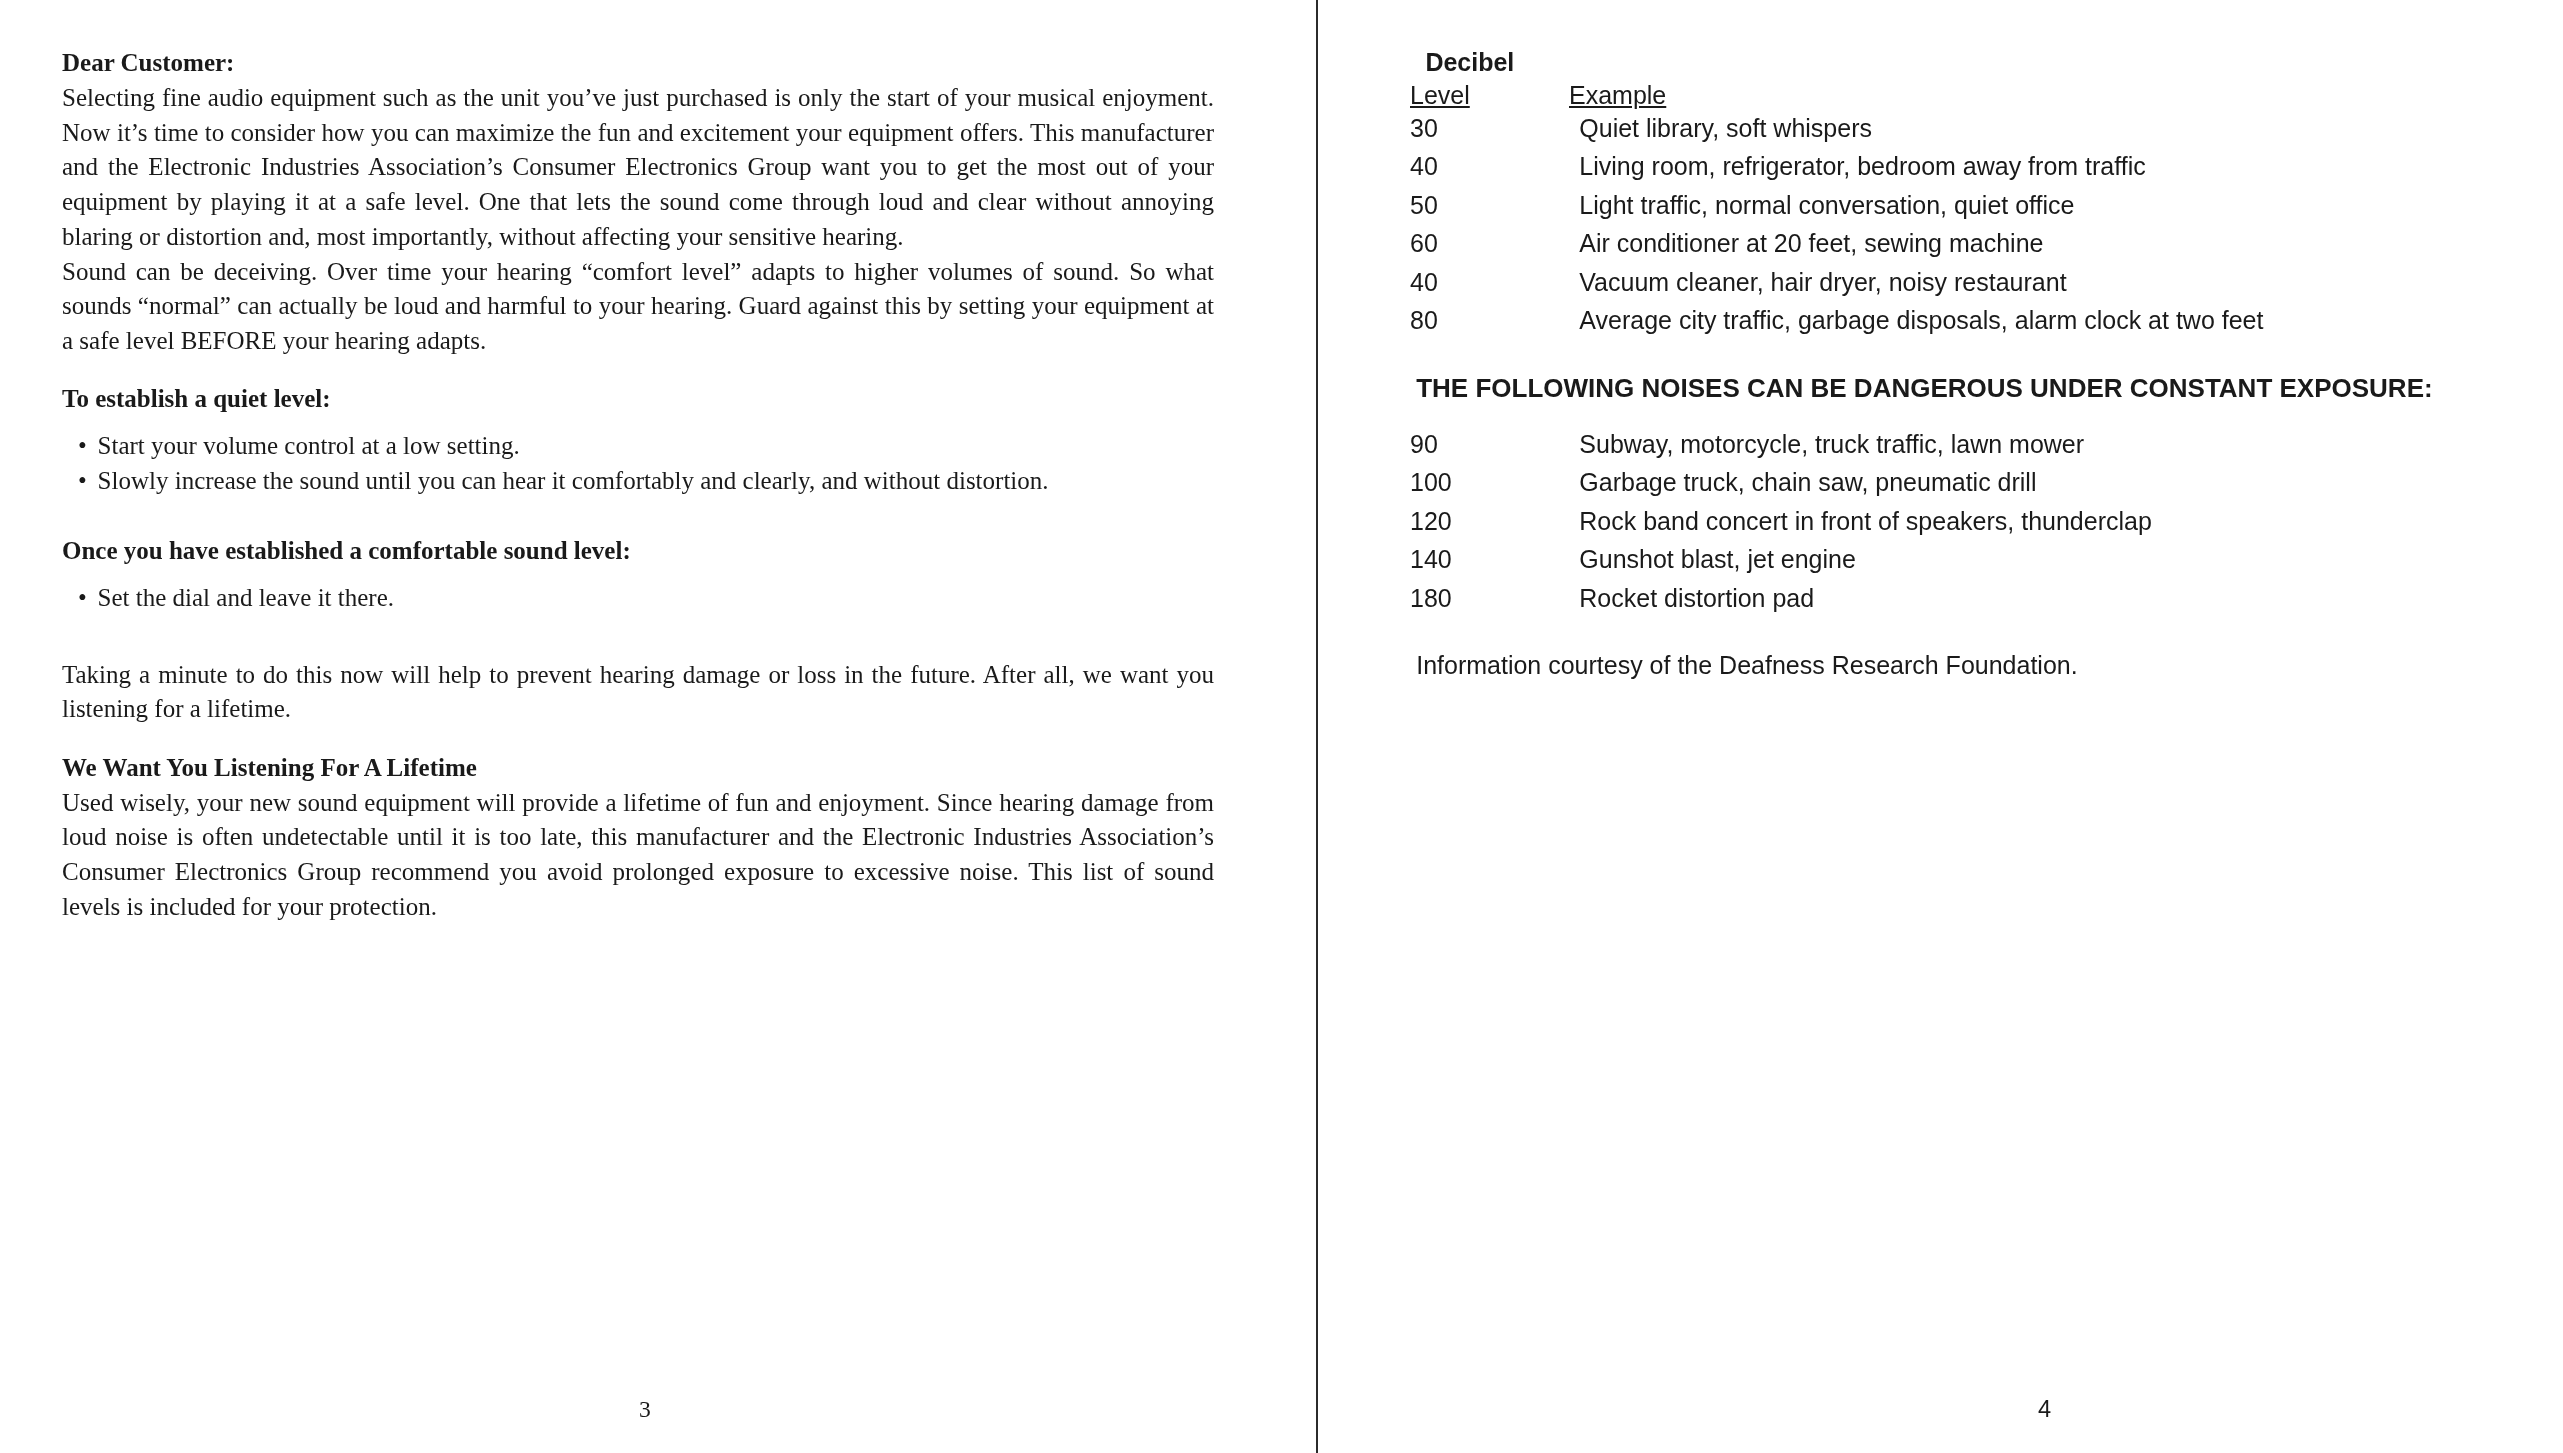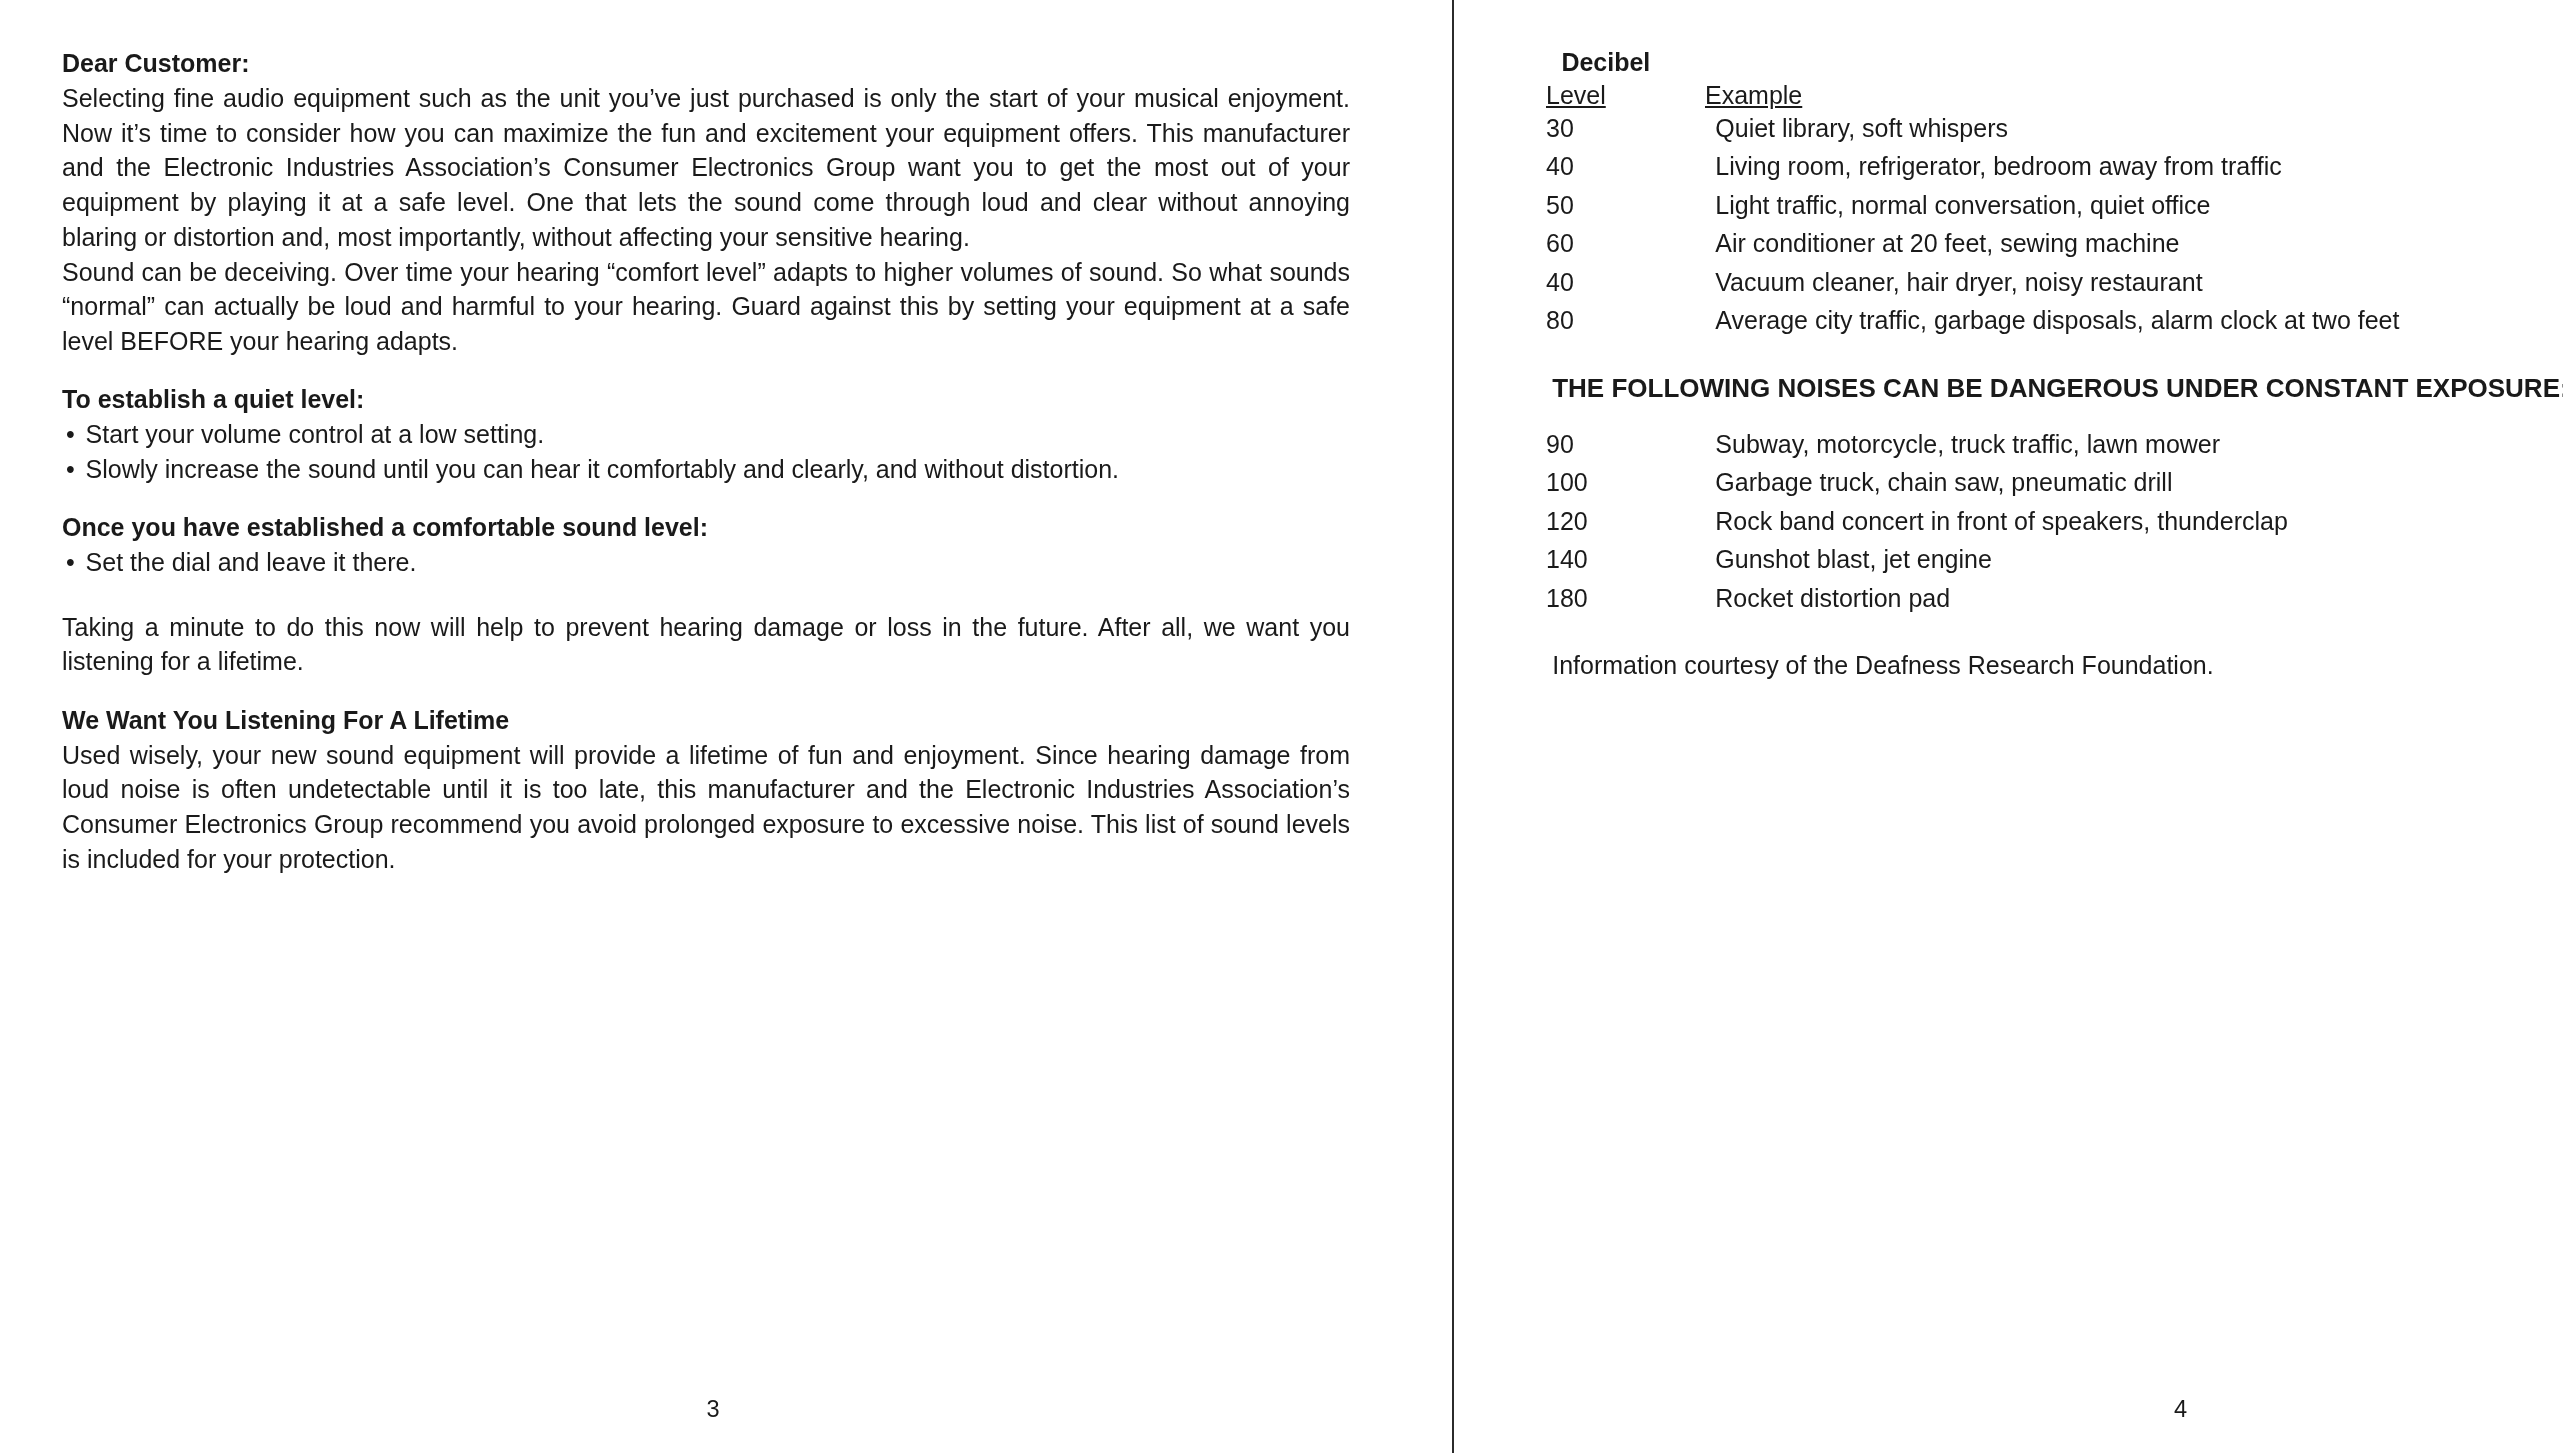--- a/index.html
+++ b/index.html
@@ -23,23 +23,24 @@
     width: 100%;
     height: 100%;
     box-sizing: border-box;
   }
   .leaf {
     position: relative;
     box-sizing: border-box;
     height: 100%;
   }
   .leaf-left {
-    width: 1454px;
+    width: 1318px;
     border-right: 2.1px solid #2b2b2b;
     padding: 46px 87px 0 62px;
+    font-family: Liberation Serif, serif;
   }
   .leaf-right {
     width: 1453px;
     padding: 46px 62px 0 92px;
   }
   .text-block {
     font-size: 25px;
     line-height: 1.39;
   }
   .para {
@@ -48,21 +49,21 @@
   }
   .heading {
     font-weight: bold;
     font-size: 25px;
     line-height: 1.39;
   }
   .gap-md { height: 23.6px; }
   .gap-lg { height: 30px; }
   .bullets {
     list-style: none;
-    margin: 0;
+    margin: 12px;
     padding: 0;
   }
   .bullets li {
     position: relative;
     padding-left: 23.6px;
     margin: 0;
     text-align: justify;
   }
   .bullets li::before {
     content: "\2022";

